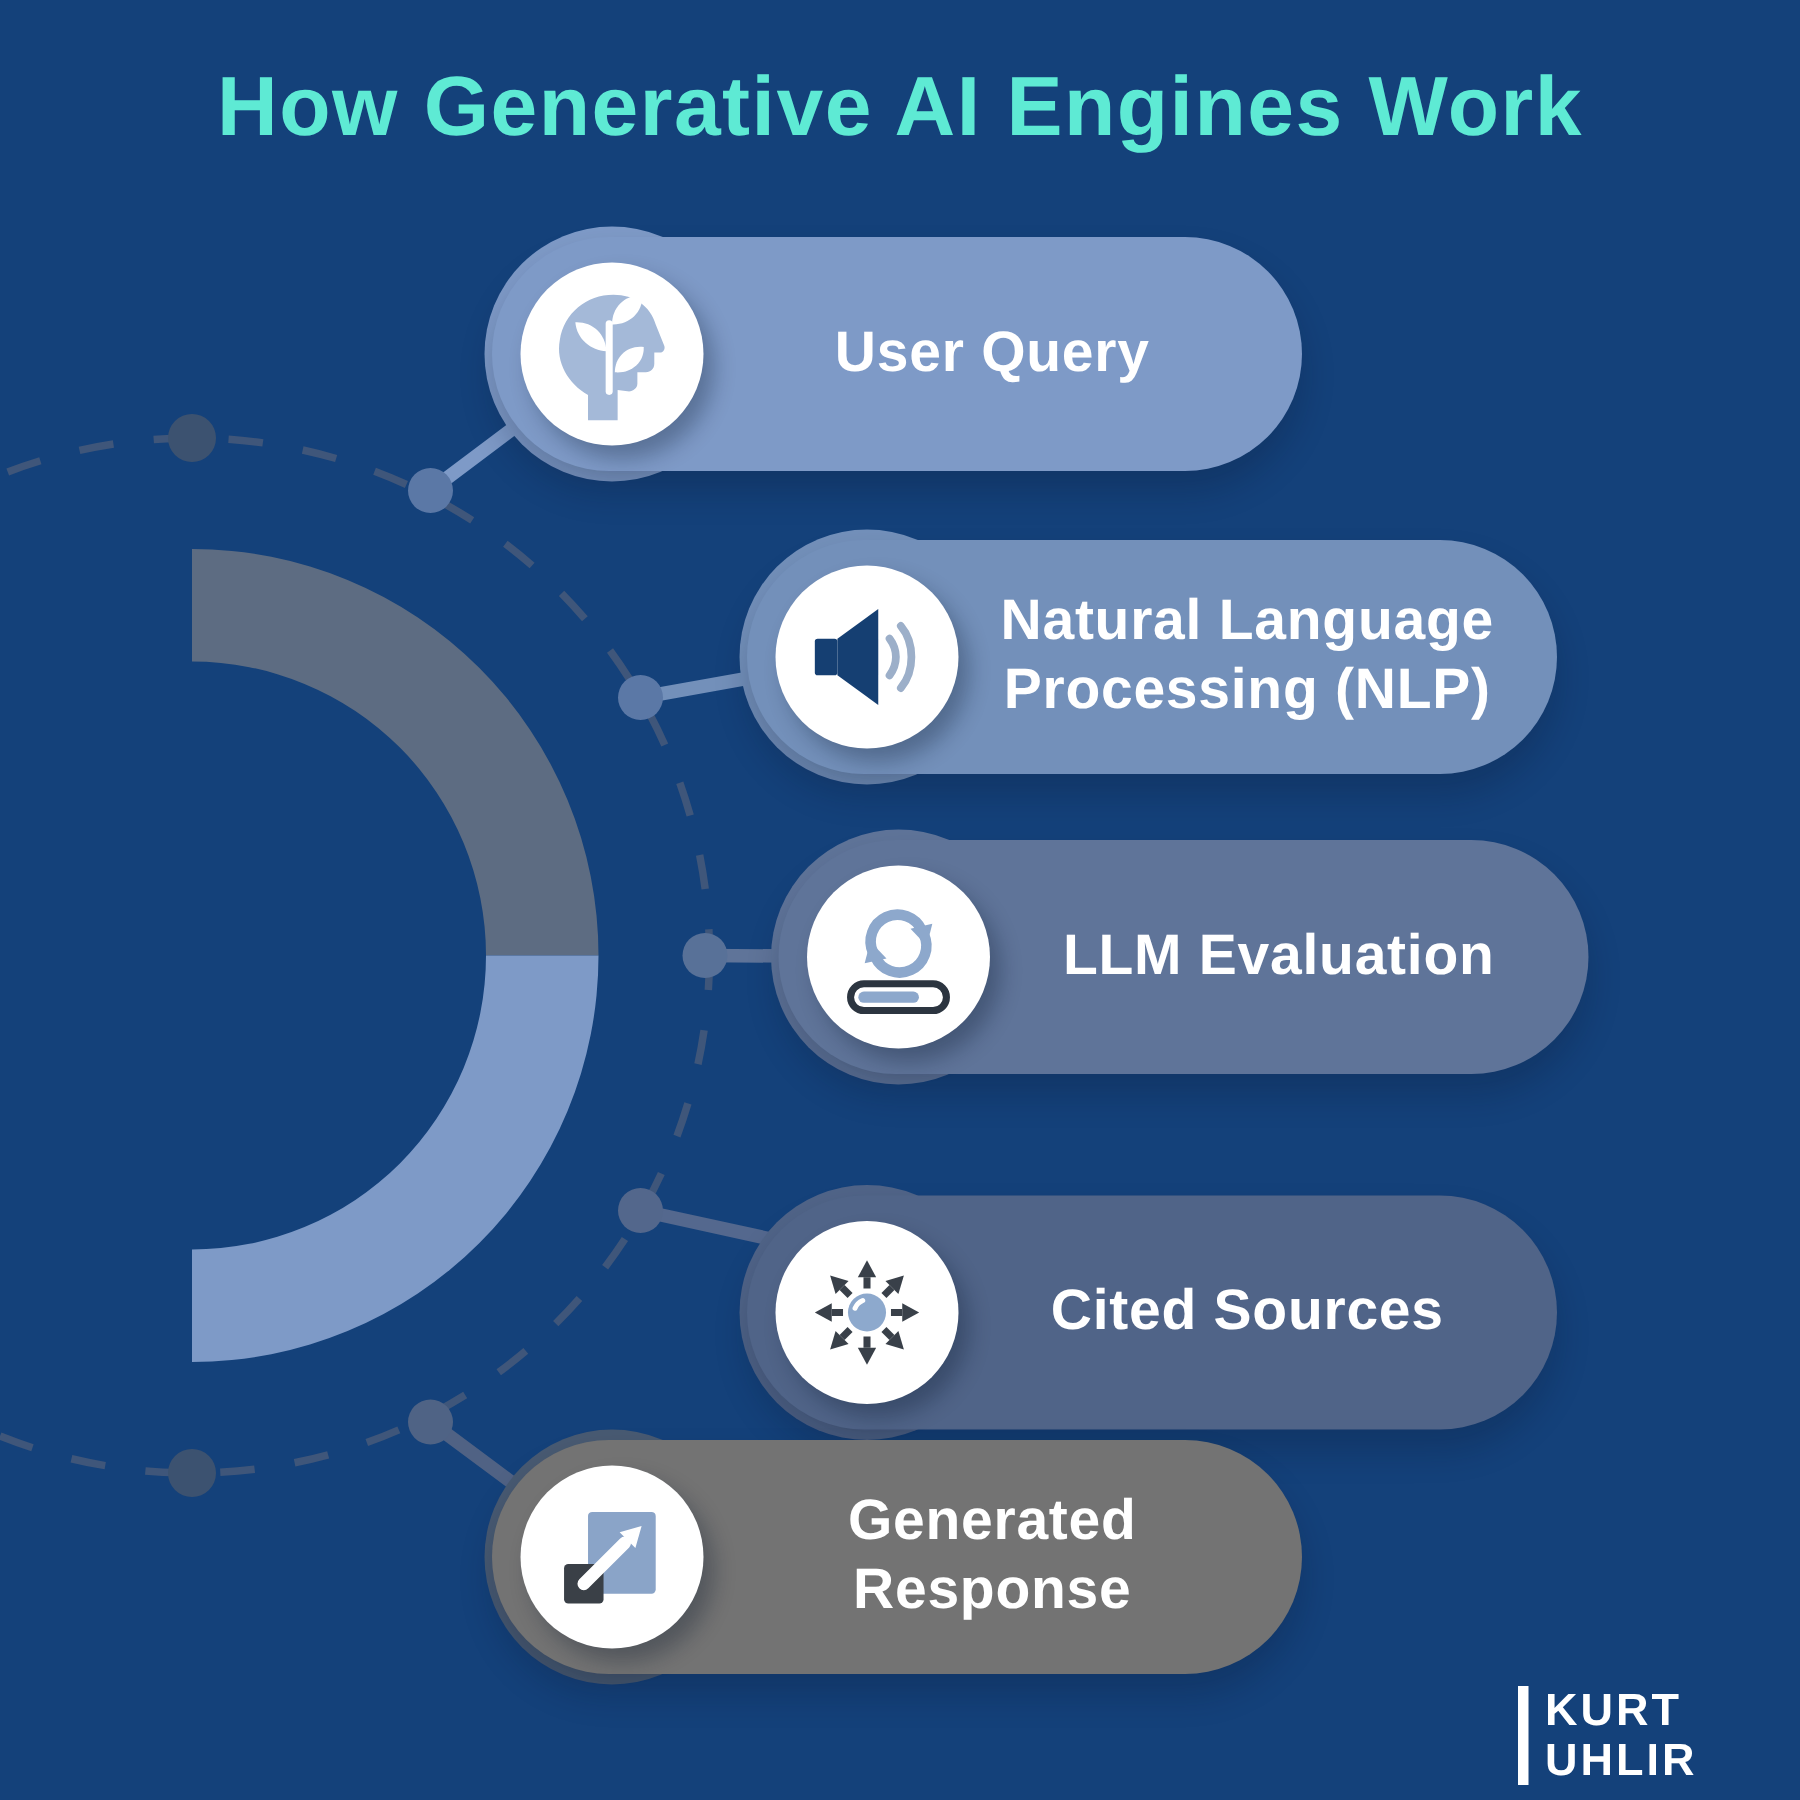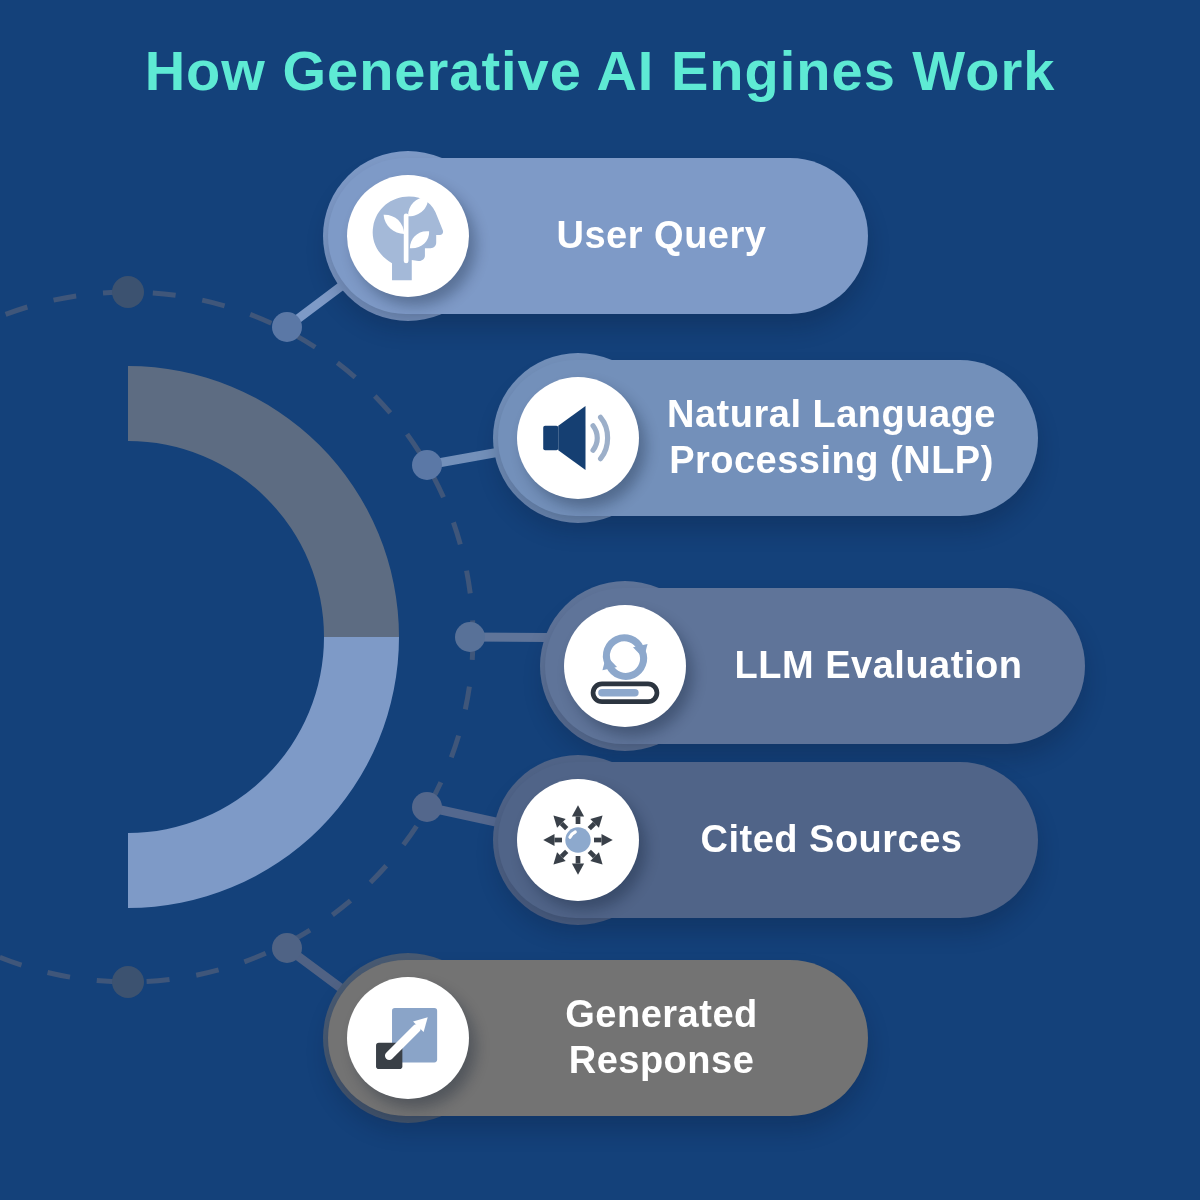--- a/index.html
+++ b/index.html
@@ -36,22 +36,22 @@
   }
   .icon-circle{
     position:absolute;left:19px;top:17px;width:122px;height:122px;
     border-radius:50%;background:#ffffff;
     box-shadow:7px 9px 14px rgba(7,20,40,.3);
     display:flex;align-items:center;justify-content:center;
   }
   .icon-circle svg{width:94px;height:94px;display:block;}
   .s1{left:328px;top:158px;}
   .s2{left:498px;top:360px;}
-  .s3{left:545px;top:560px;margin-top:28px;}
-  .s4{left:498px;top:762px;}
+  .s3{left:519px;top:560px;}
+  .s4{left:498px;top:797px;}
   .s5{left:328px;top:960px;}
   .logo{
     position:absolute;left:1012px;top:1124px;z-index:2;
     display:flex;align-items:stretch;
   }
   .logo-bar{width:7px;background:#ffffff;margin-right:11px;}
   .logo-text{display:flex;flex-direction:column;justify-content:center;}
   .logo-text div{
     color:#ffffff;font-size:30px;font-weight:bold;
     letter-spacing:2px;line-height:1.1;
@@ -172,15 +172,19 @@
         <rect x="33" y="18" width="48" height="58" rx="3" fill="#8aa4c8"></rect>
         <rect x="16" y="55" width="28" height="28" rx="3" fill="#3a4047"></rect>
         <line x1="30" y1="69" x2="59" y2="40" stroke="#ffffff" stroke-width="9" stroke-linecap="round"></line>
         <polygon points="71,28 66.6,43.6 55.4,32.4" fill="#ffffff"></polygon>
       </svg>
     </div>
   </div>
 
   <div class="logo">
     <div class="logo-bar"></div>
+    <div class="logo-text">
+      <div>KURT</div>
+      <div>UHLIR</div>
+    </div>
   </div>
 
 </div>
 
 </body></html>

